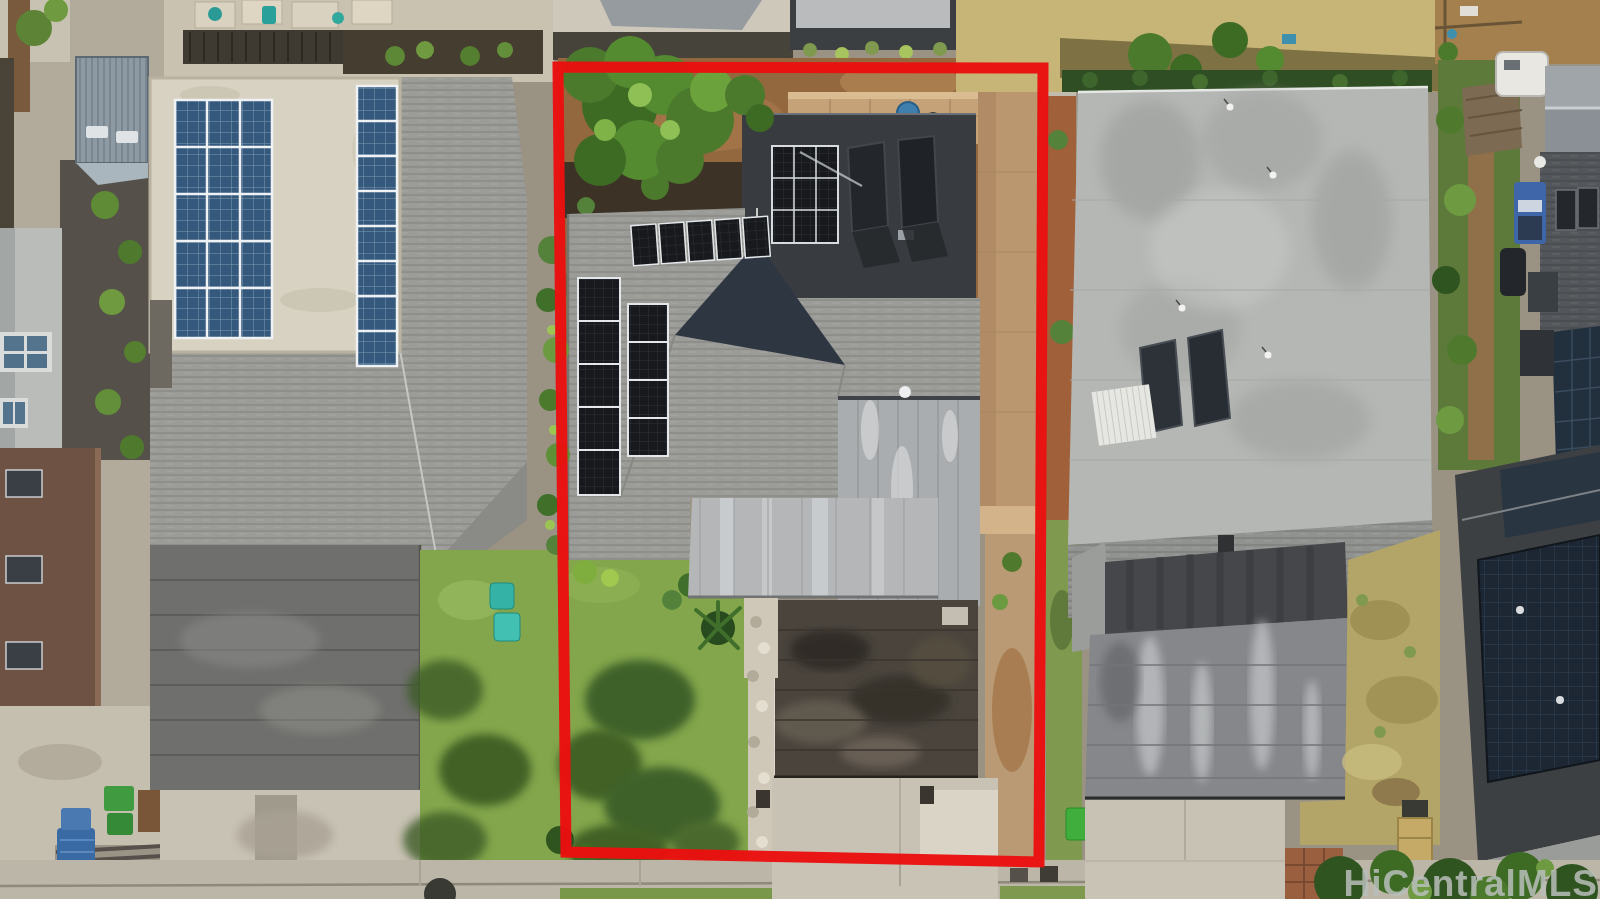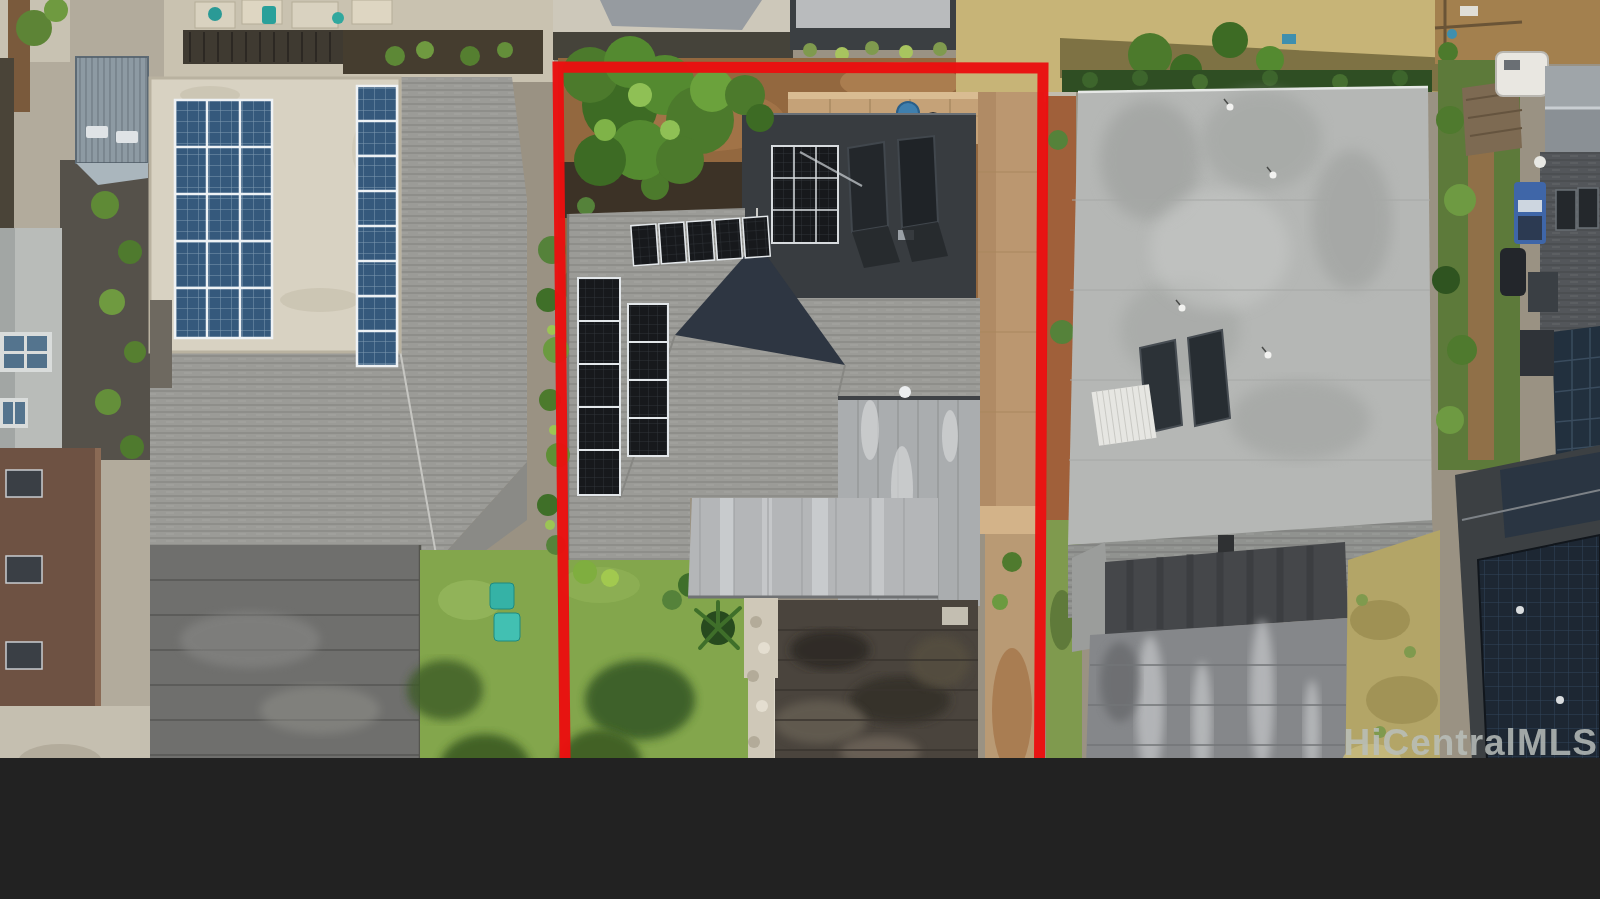--- a/index.html
+++ b/index.html
@@ -1,16 +1,16 @@
 <!DOCTYPE html>
 <html><head>
 <meta charset="utf-8">
 <style>
   html,body{margin:0;padding:0;background:#222;}
-  .scene{position:relative;width:1600px;height:758px;overflow:hidden;
+  .scene{position:relative;width:1600px;height:899px;overflow:hidden;
          font-family:"Liberation Sans",sans-serif;}
   .scene svg{position:absolute;left:0;top:0;}
   .watermark{position:absolute;right:2px;bottom:-6px;font-size:37px;font-weight:700;
              letter-spacing:1px;color:rgba(185,190,187,0.85);
              font-family:"Liberation Sans",sans-serif;pointer-events:none;}
 </style>
 </head>
 <body>
 
 <div class="scene">

